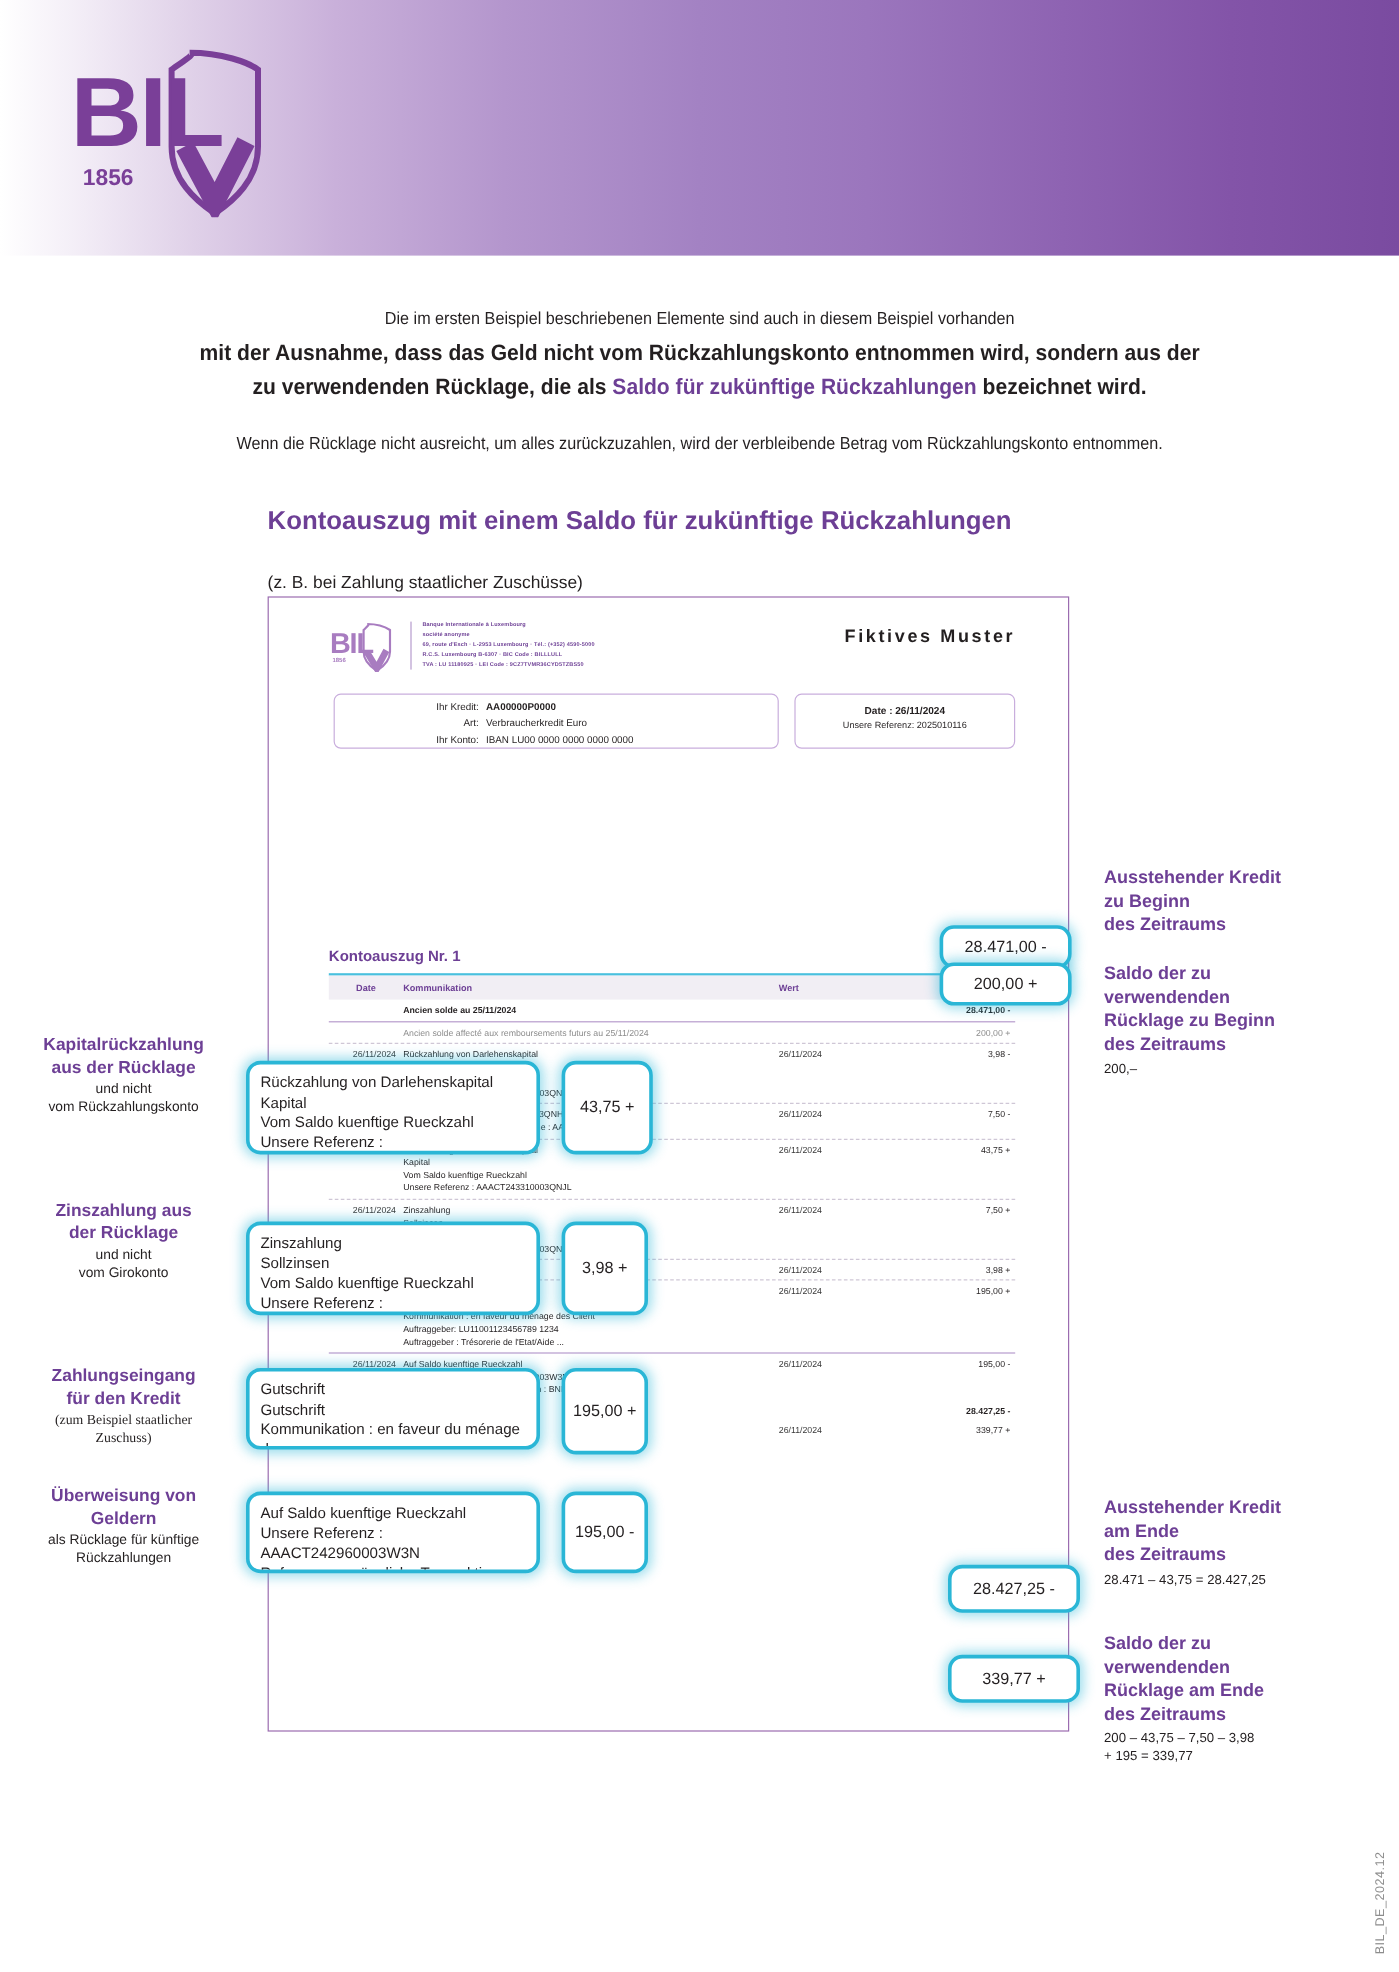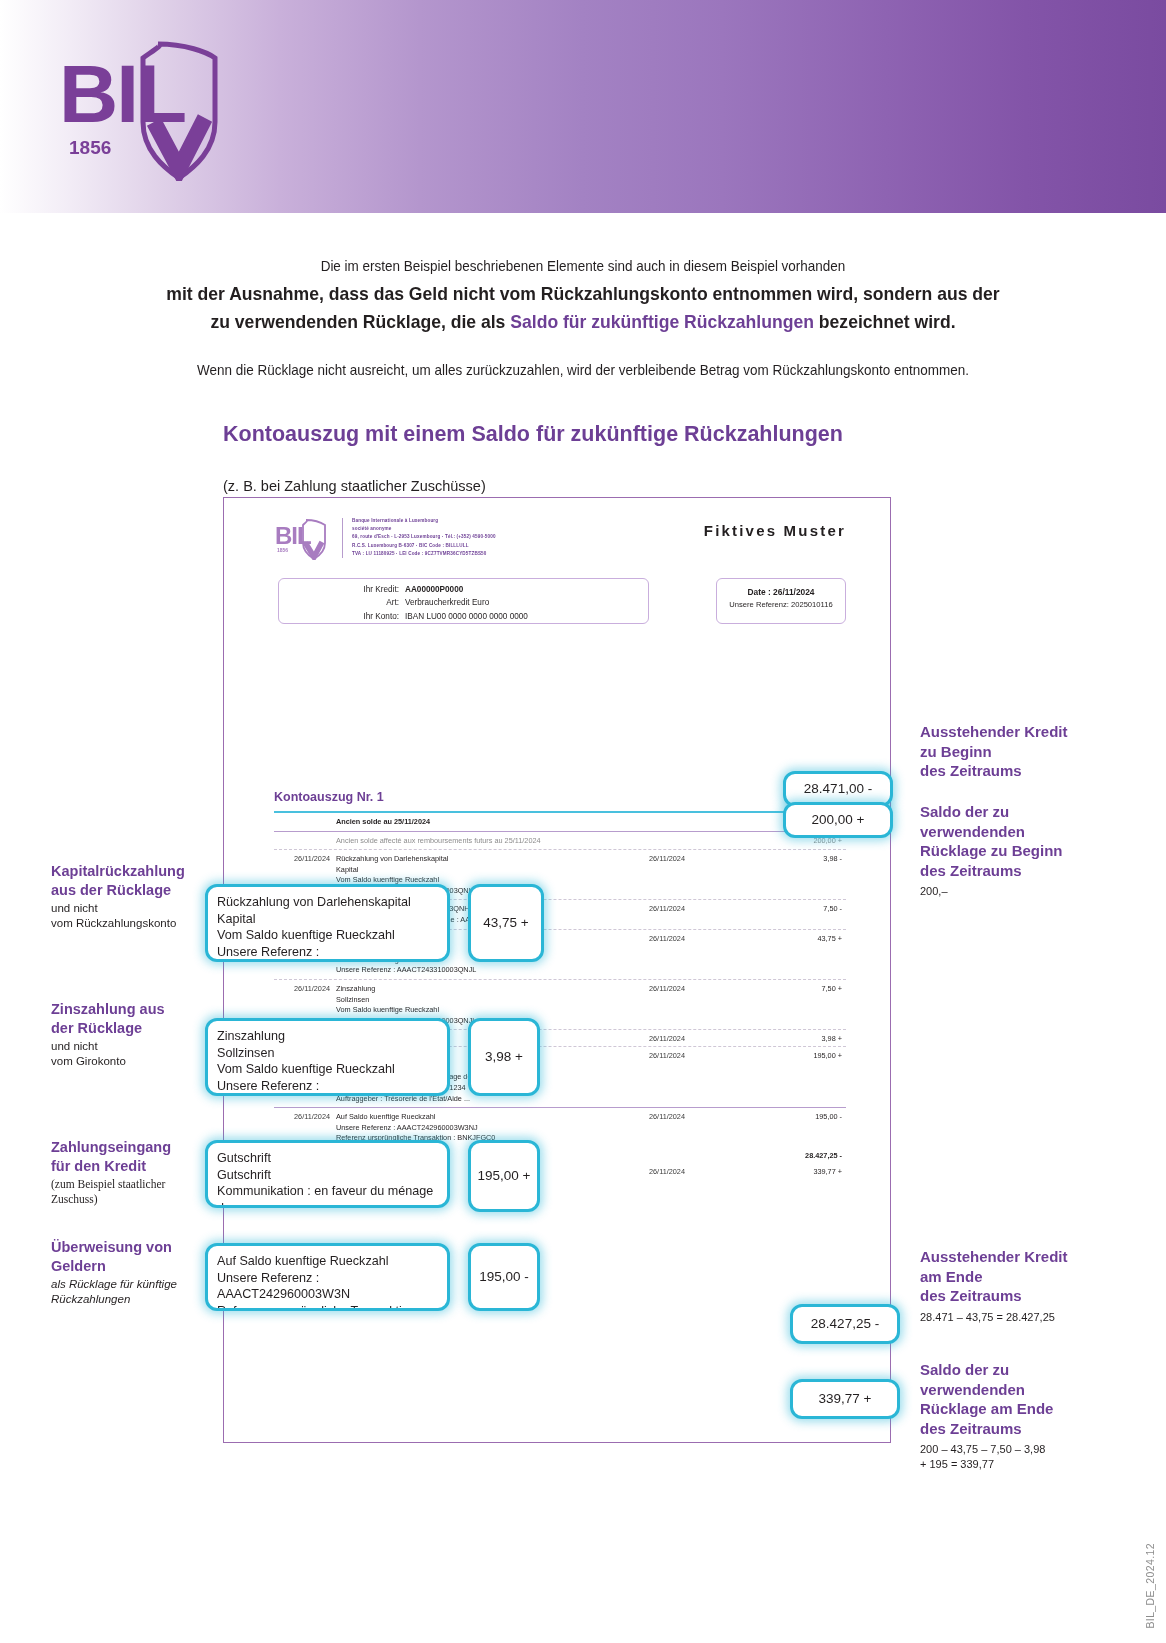--- a/index.html
+++ b/index.html
@@ -86,21 +86,21 @@
   .boxrow { position:relative; margin-top:-2px; height:48px; }
   .acct-box {
     position:absolute; left:4px; top:0; width:371px; height:46px;
     border:1px solid #c9aedd; border-radius:6px; padding:4px 0 0 0;
   }
   .acct-line { font-size:8.2px; line-height:1.62; color:#231f20; }
   .acct-line .lbl { display:inline-block; width:126px; text-align:right; padding-right:6px; }
   .acct-line .val { font-weight:bold;text-align:right; }
   .acct-line .val.reg { font-weight:normal; }
   .date-box {
-    position:absolute; right:0; top:0; width:130px; height:46px;
+    position:absolute; right:0; top:0; width:184px; height:46px;
     border:1px solid #c9aedd; border-radius:6px; text-align:center; padding-top:8px;
   }
   .date-box .d1 { font-size:8.4px; font-weight:bold; }
   .date-box .d2 { font-size:7.6px; margin-top:3px; }
 
   
   .ktitle {
     position:absolute; left:274px; top:790px;
     font-size:12.5px; font-weight:bold; color:#6d3f95;
   }
@@ -132,21 +132,21 @@
     box-shadow:0 0 10px 3px rgba(42,182,214,0.45);
     font-size:12.6px; color:#231f20; line-height:1.33;
     padding:7px 9px; overflow:hidden;
   }
   .bub.amt {
     display:flex; align-items:center; justify-content:center;
     font-size:13.5px; text-align:center; padding:0;
   }
 
   
-  .lnote { position:absolute; text-align:left; width:190px; right:925px; }
+  .lnote { position:absolute; text-align:center; width:190px; right:968px; }
   .lnote .h { font-size:14.5px; font-weight:bold; color:#6d3f95; line-height:1.28; }
   .lnote .s { font-size:11.5px; color:#231f20; line-height:1.32; margin-top:2px; }
 
   
   .rnote { position:absolute; left:920px; width:240px; }
   .rnote .h { font-size:15px; font-weight:bold; color:#6d3f95; line-height:1.3; }
   .rnote .s { font-size:11px; color:#231f20; line-height:1.35; margin-top:4px; }
 
   
   .footer {
@@ -220,20 +220,26 @@
     <div class="date-box">
       <div class="d1">Date : 26/11/2024</div>
       <div class="d2">Unsere Referenz: 2025010116</div>
     </div>
   </div>
 </div>
 
 <div class="ktitle">Kontoauszug Nr. 1</div>
 <div class="table">
   <div class="trule"></div>
+  <div class="thead">
+    <div class="th-date">Date</div>
+    <div class="th-komm">Kommunikation</div>
+    <div class="th-wert">Wert</div>
+    <div class="th-betrag"></div>
+  </div>
   <div id="tbody">
       <div class="trow">
         <div class="c-date b" style="white-space: pre-line;"></div>
         <div class="c-komm b" style="white-space: pre-line;">Ancien solde au 25/11/2024</div>
         <div class="c-wert b" style="white-space: pre-line;"></div>
         <div class="c-amt b" style="white-space: pre-line;">28.471,00 -</div>
       </div>
       <div class="solidsep"></div>
       <div class="trow grey">
         <div class="c-date" style="white-space: pre-line;"></div>
@@ -388,21 +394,21 @@
 </div>
 <div class="lnote" style="top:1138px;">
   <div class="h" style="white-space:pre-line;">Zahlungseingang
 für den Kredit</div>
   <div class="s" style="white-space:pre-line;font-family:Liberation Serif, serif;">(zum Beispiel staatlicher
 Zuschuss)</div>
 </div>
 <div class="lnote" style="top:1238px;">
   <div class="h" style="white-space:pre-line;">Überweisung von
 Geldern</div>
-  <div class="s" style="white-space:pre-line;font-style:italic;">als Rücklage für künftige
+  <div class="s" style="white-space:pre-line;">als Rücklage für künftige
 Rückzahlungen</div>
 </div>
 
 <div class="rnote" style="top:722px;">
   <div class="h" style="white-space:pre-line;">Ausstehender Kredit
 zu Beginn
 des Zeitraums</div>
   <div class="s" style="white-space:pre-line;"></div>
 </div>
 <div class="rnote" style="top:802px;">

